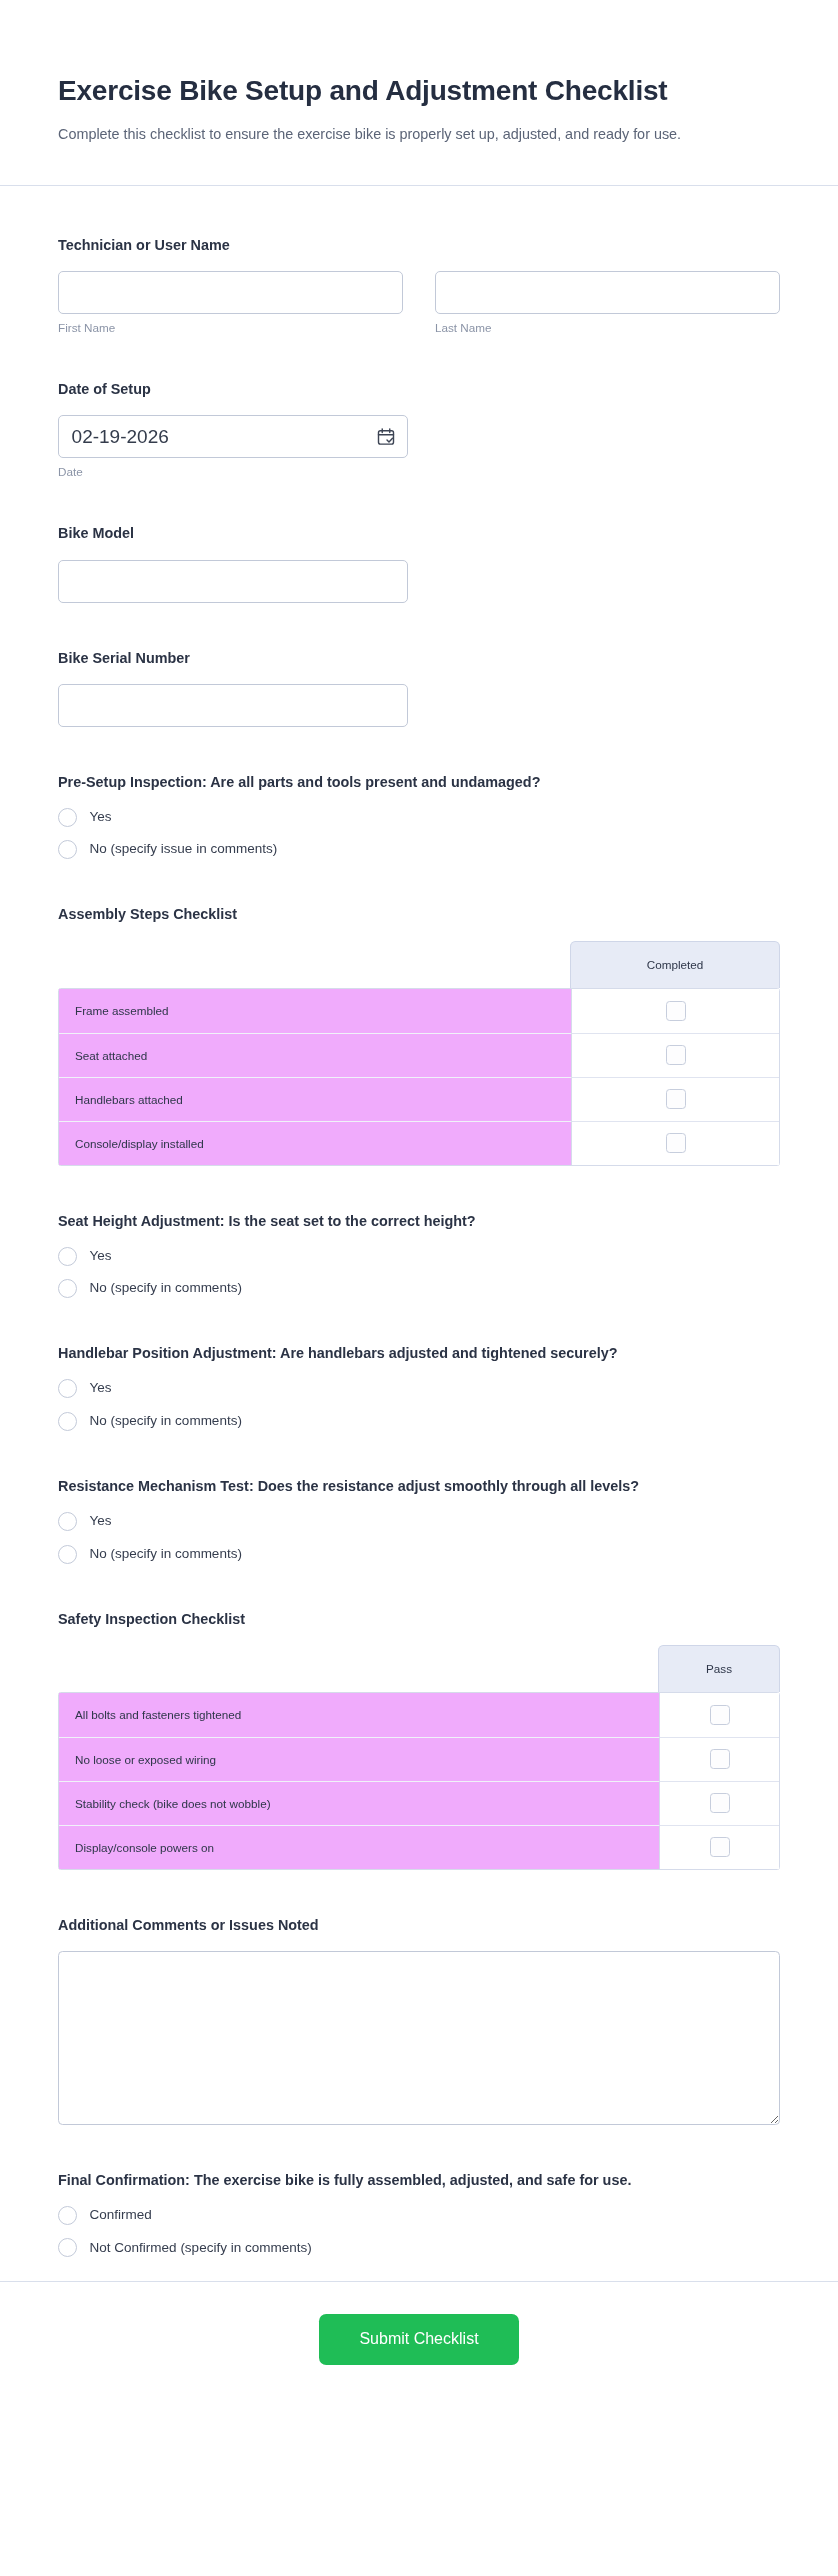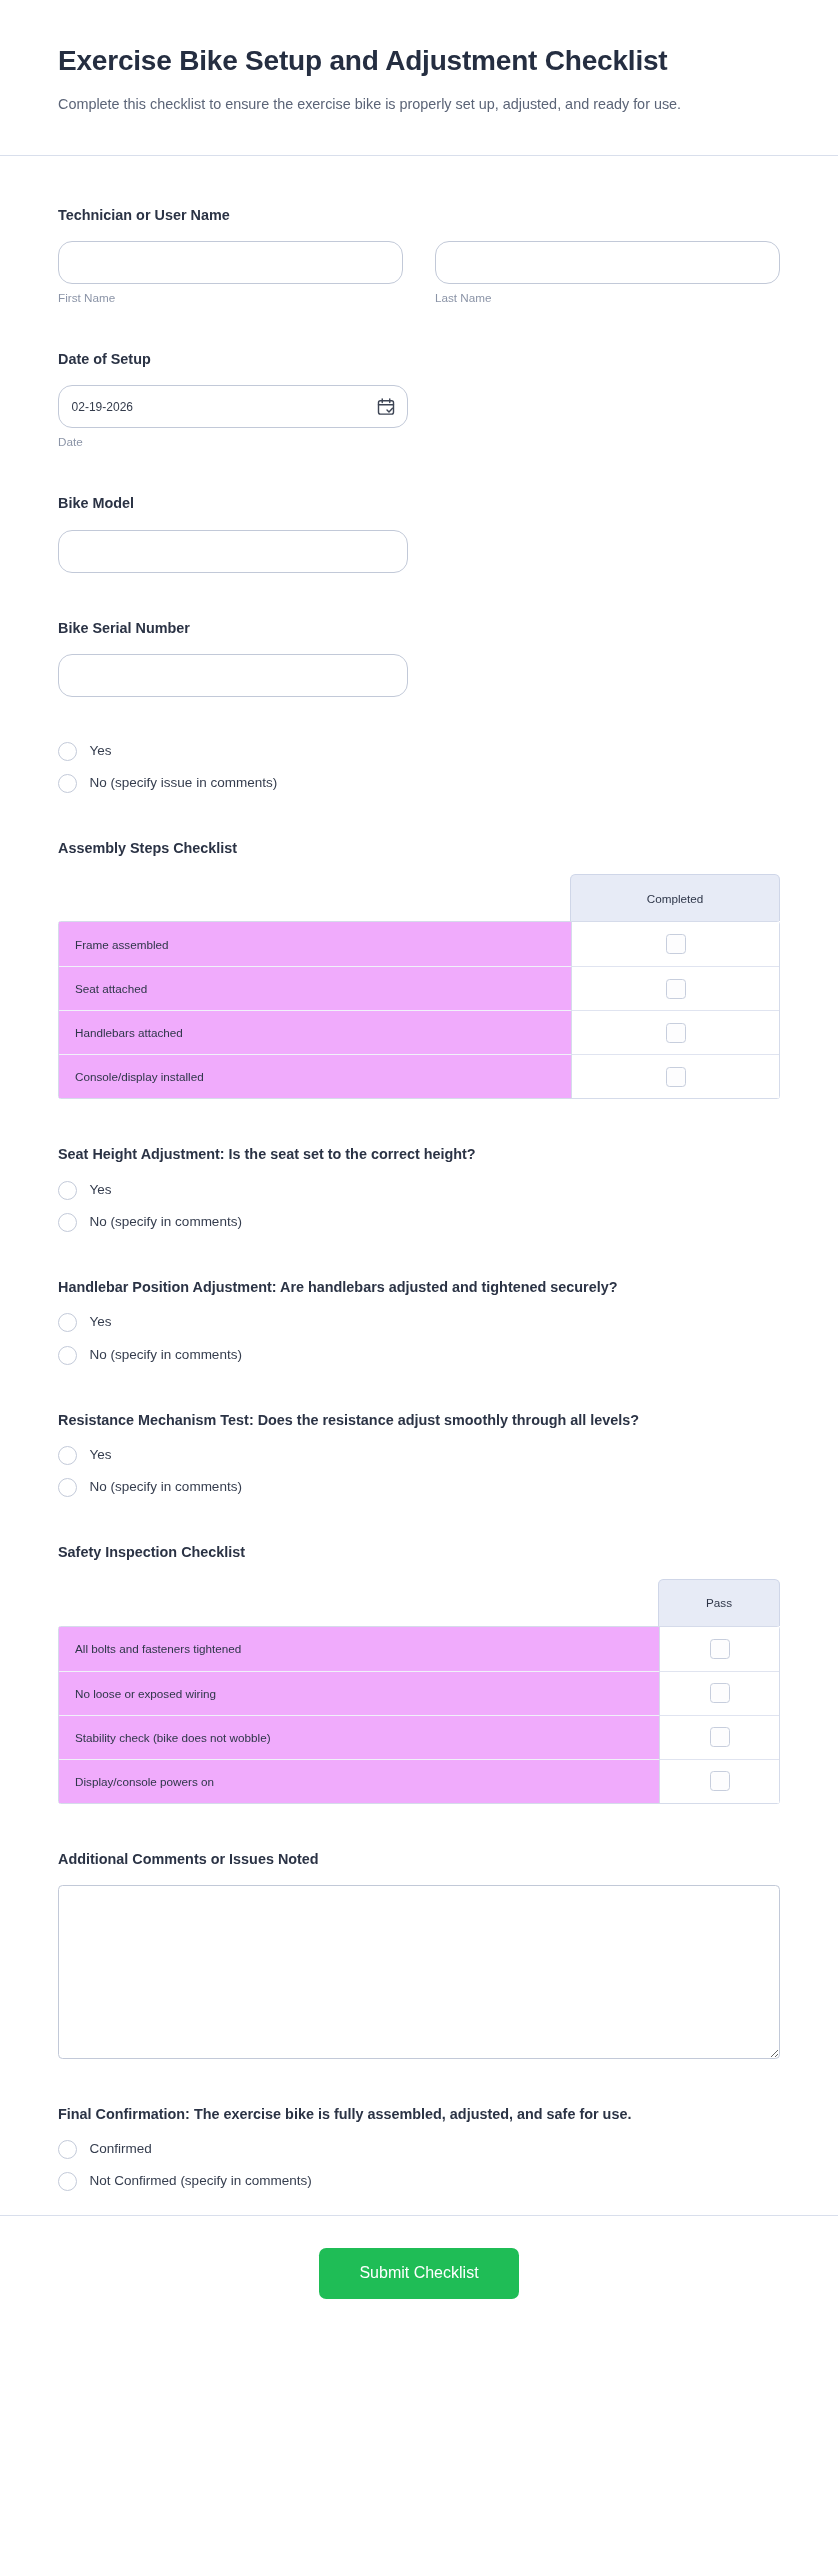--- a/index.html
+++ b/index.html
@@ -7,21 +7,21 @@
   body {
     width: 838px;
     min-height: 2576px;
     margin: 0 auto;
     font-family: "Liberation Sans", "DejaVu Sans", sans-serif;
     color: #2b3345;
   }
   .page { width: 838px; min-height: 2576px; background: #fff; }
 
   
-  .form-header { padding: 40px 40px 38px 58px; }
+  .form-header { padding: 40px 40px 38px 58px; margin-top: 30px; }
   .form-title {
     font-size: 28px;
     font-weight: 700;
     line-height: 1.48;
     color: #252e41;
     max-width: 694px;
     letter-spacing: -0.2px;
   }
   .form-subtitle {
     margin-top: 10.8px;
@@ -51,24 +51,24 @@
     margin-top: 7.2px;
     font-size: 11.7px;
     color: #8b94a7;
   }
 
   .text-input {
     display: block;
     width: 100%;
     height: 43px;
     border: 0.9px solid #c2c9d8;
-    border-radius: 14px;
+    border-radius: 5px;
     background: #fff;
     font-family: inherit;
-    font-size: 12px;
+    font-size: 19px;
     color: #343c4c;
     padding: 0 12.6px;
     outline: none;
   }
   .two-col { display: grid; grid-template-columns: 1fr 1fr; column-gap: 32px; }
   .half { width: 350px; }
 
   .date-wrap { position: relative; width: 350px; }
   .date-wrap .text-input { padding-right: 41px; }
   .cal-icon {
@@ -233,20 +233,21 @@
       <div class="q-label">Bike Model</div>
       <input class="text-input half" type="text" value="" style="">
     </div>
 
     <div class="q">
       <div class="q-label">Bike Serial Number</div>
       <input class="text-input half" type="text" value="" style="">
     </div>
 
     <div class="q">
+      <div class="q-label">Pre-Setup Inspection: Are all parts and tools present and undamaged?</div>
       <div class="radio-group">
         <div class="radio-row">
           <span class="radio"></span>
           <span class="radio-label">Yes</span>
         </div>
         <div class="radio-row">
           <span class="radio"></span>
           <span class="radio-label">No (specify issue in comments)</span>
         </div>
       </div>

